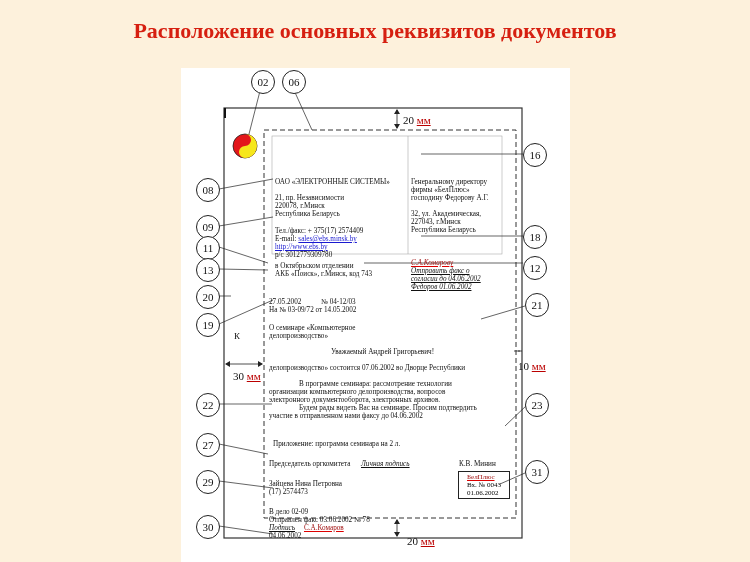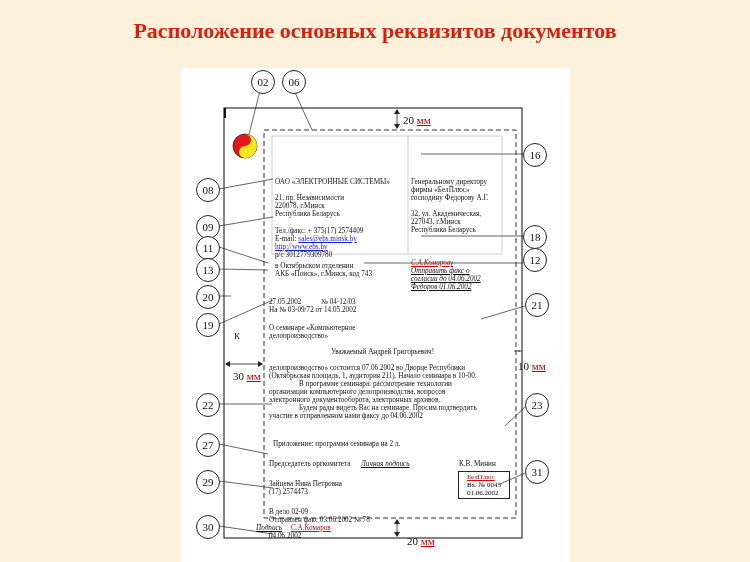--- a/index.html
+++ b/index.html
@@ -75,21 +75,21 @@
   <div class="num" style="left:70px;top:2px;text-align:center;">02</div>
   <div class="num" style="left:101px;top:2px;">06</div>
   <div class="num" style="left:15px;top:110px;">08</div>
   <div class="num" style="left:15px;top:147px;">09</div>
   <div class="num" style="left:15px;top:168px;">11</div>
   <div class="num" style="left:15px;top:190px;">13</div>
   <div class="num" style="left:15px;top:217px;">20</div>
   <div class="num" style="left:15px;top:245px;">19</div>
   <div class="num" style="left:342px;top:75px;">16</div>
   <div class="num" style="left:342px;top:157px;">18</div>
-  <div class="num" style="left:342px;top:180px;">12</div>
+  <div class="num" style="left:342px;top:188px;">12</div>
   <div class="num" style="left:344px;top:225px;">21</div>
   <div class="num" style="left:15px;top:325px;">22</div>
   <div class="num" style="left:344px;top:325px;">23</div>
   <div class="num" style="left:15px;top:365px;">27</div>
   <div class="num" style="left:15px;top:402px;">29</div>
   <div class="num" style="left:344px;top:392px;">31</div>
   <div class="num" style="left:15px;top:447px;">30</div>
   <div class="t" style="left:53px;top:224px;font-size:9px;">К</div>
 
   <div class="t" style="left:94px;top:70px;">ОАО «ЭЛЕКТРОННЫЕ СИСТЕМЫ»</div>
@@ -117,38 +117,37 @@
 
   <div class="t" style="left:88px;top:190px;">27.05.2002</div>
   <div class="t" style="left:140px;top:190px;">№ 04-12/03</div>
   <div class="t" style="left:88px;top:198px;">На № 03-09/72 от 14.05.2002</div>
 
   <div class="t" style="left:88px;top:216px;">О семинаре «Компьютерное</div>
   <div class="t" style="left:88px;top:224px;">делопроизводство»</div>
 
   <div class="t" style="left:150px;top:240px;">Уважаемый Андрей Григорьевич!</div>
   <div class="t" style="left:88px;top:256px;">делопроизводство» состоится 07.06.2002 во Дворце Республики</div>
-  <div class="t" style="left:88px;top:264px;">(Октябрьская площадь, 1, аудитория 211). Начало семинара в 10-00.</div>
   <div class="t" style="left:118px;top:272px;">В программе семинара: рассмотрение технологии</div>
   <div class="t" style="left:88px;top:280px;">организации компьютерного делопроизводства, вопросов</div>
   <div class="t" style="left:88px;top:288px;">электронного документооборота, электронных архивов.</div>
   <div class="t" style="left:118px;top:296px;">Будем рады видеть Вас на семинаре. Просим подтвердить</div>
   <div class="t" style="left:88px;top:304px;">участие в отправленном нами факсу до 04.06.2002</div>
 
   <div class="t" style="left:92px;top:332px;">Приложение: программа семинара на 2 л.</div>
   <div class="t" style="left:88px;top:352px;">Председатель оргкомитета</div>
   <div class="t it" style="left:180px;top:352px;">Личная подпись</div>
   <div class="t" style="left:278px;top:352px;">К.В. Минин</div>
 
   <div class="t" style="left:88px;top:372px;">Зайцева Нина Петровна</div>
   <div class="t" style="left:88px;top:380px;">(17) 2574473</div>
 
   <div class="t" style="left:88px;top:400px;">В дело 02-09</div>
   <div class="t" style="left:88px;top:408px;">Отправлен факс 03.06.2002 № 78</div>
-  <div class="t" style="left:75px;top:416px;"><span class="it">Подпись</span>&nbsp;&nbsp;&nbsp;&nbsp;&nbsp;<span class="red">С.А.Комаров</span></div>
+  <div class="t" style="left:88px;top:416px;"><span class="it">Подпись</span>&nbsp;&nbsp;&nbsp;&nbsp;&nbsp;<span class="red">С.А.Комаров</span></div>
   <div class="t" style="left:88px;top:424px;">04.06.2002</div>
 
   <div class="stamp" style="left:277px;top:403px;">
     <div class="red">БелПлюс</div>
     <div>Вх. № 0043</div>
     <div>01.06.2002</div>
   </div>
 
   <div class="t" style="left:92px;top:462px;">C:\Документы\Письмо.doc</div>
 </div>

